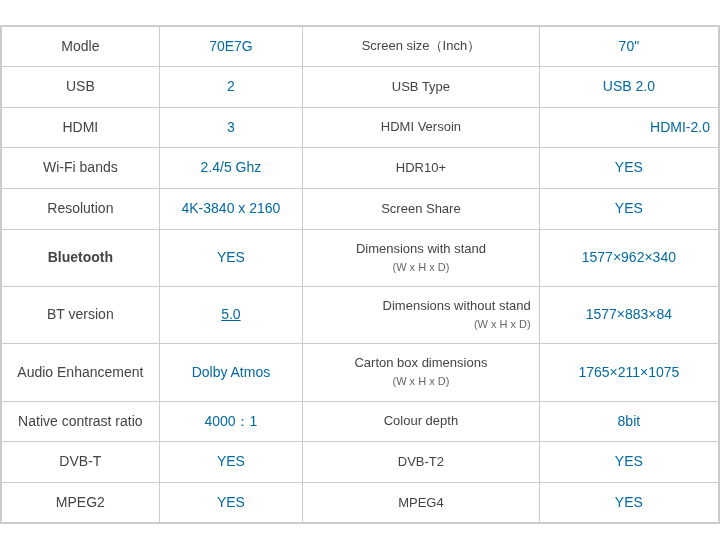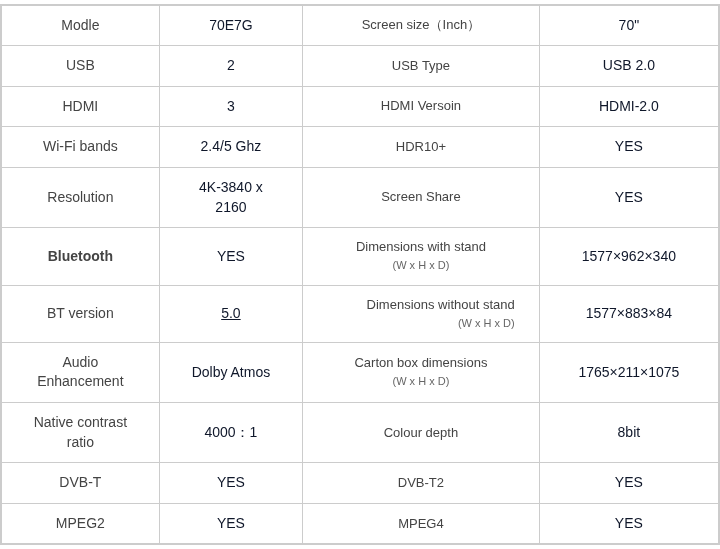--- a/index.html
+++ b/index.html
@@ -15,35 +15,35 @@
       width: 720px;
       border: 1px solid #ccc;
       background: #fff;
     }
     table {
       width: 100%;
       border-collapse: collapse;
     }
     td {
       border: 1px solid #ccc;
-      padding: 10px 24px;
+      padding: 10px 8px;
       text-align: center;
       font-size: 14px;
       color: #333;
       vertical-align: middle;
       line-height: 1.4;
     }
     td.label {
       font-weight: normal;
       color: #444;
       background: #fff;
     }
     td.value {
       font-weight: normal;
-      color: #0f172a;
+      color: #0369a1;
     }
     td.small-label {
       font-size: 13px;
     }
   </style>
 </head>
 <body>
 
 <div class="table-container">
   <table>
@@ -57,21 +57,21 @@
         <tr>
           <td class="label" style="width: 22%;">USB</td>
           <td class="value" style="width: 20%;">2</td>
           <td class="label small-label" style="width: 33%;">USB Type</td>
           <td class="value" style="width: 25%;">USB 2.0</td>
         </tr>
         <tr>
           <td class="label" style="width: 22%;">HDMI</td>
           <td class="value" style="width: 20%;">3</td>
           <td class="label small-label" style="width: 33%;">HDMI Versoin</td>
-          <td class="value" style="width: 25%;">HDMI-2.0</td>
+          <td class="value" style="width: 25%; text-align: right;">HDMI-2.0</td>
         </tr>
         <tr>
           <td class="label" style="width: 22%;">Wi-Fi bands</td>
           <td class="value" style="width: 20%;">2.4/5 Ghz</td>
           <td class="label small-label" style="width: 33%;">HDR10+</td>
           <td class="value" style="width: 25%;">YES</td>
         </tr>
         <tr>
           <td class="label" style="width: 22%;">Resolution</td>
           <td class="value" style="width: 20%;">4K-3840 x 2160</td>

